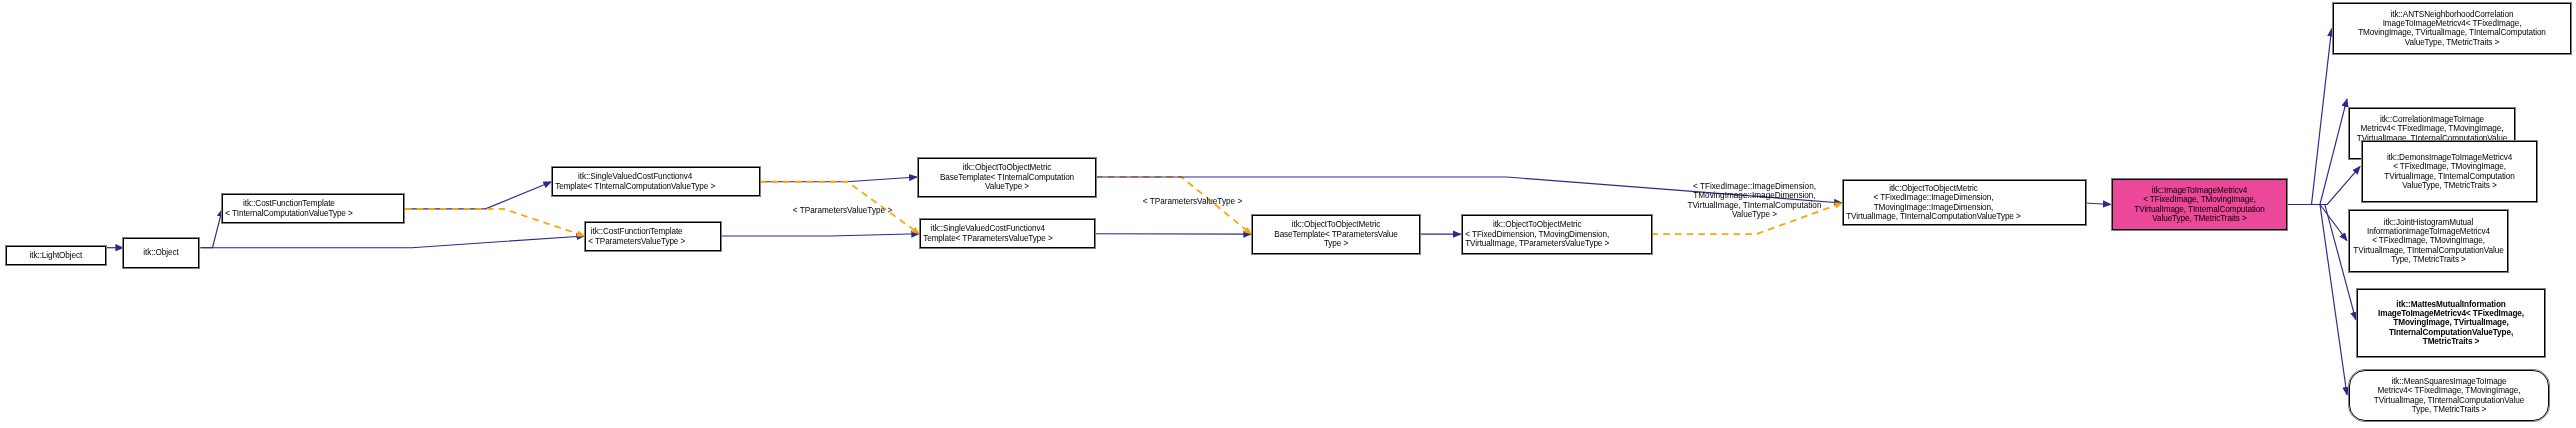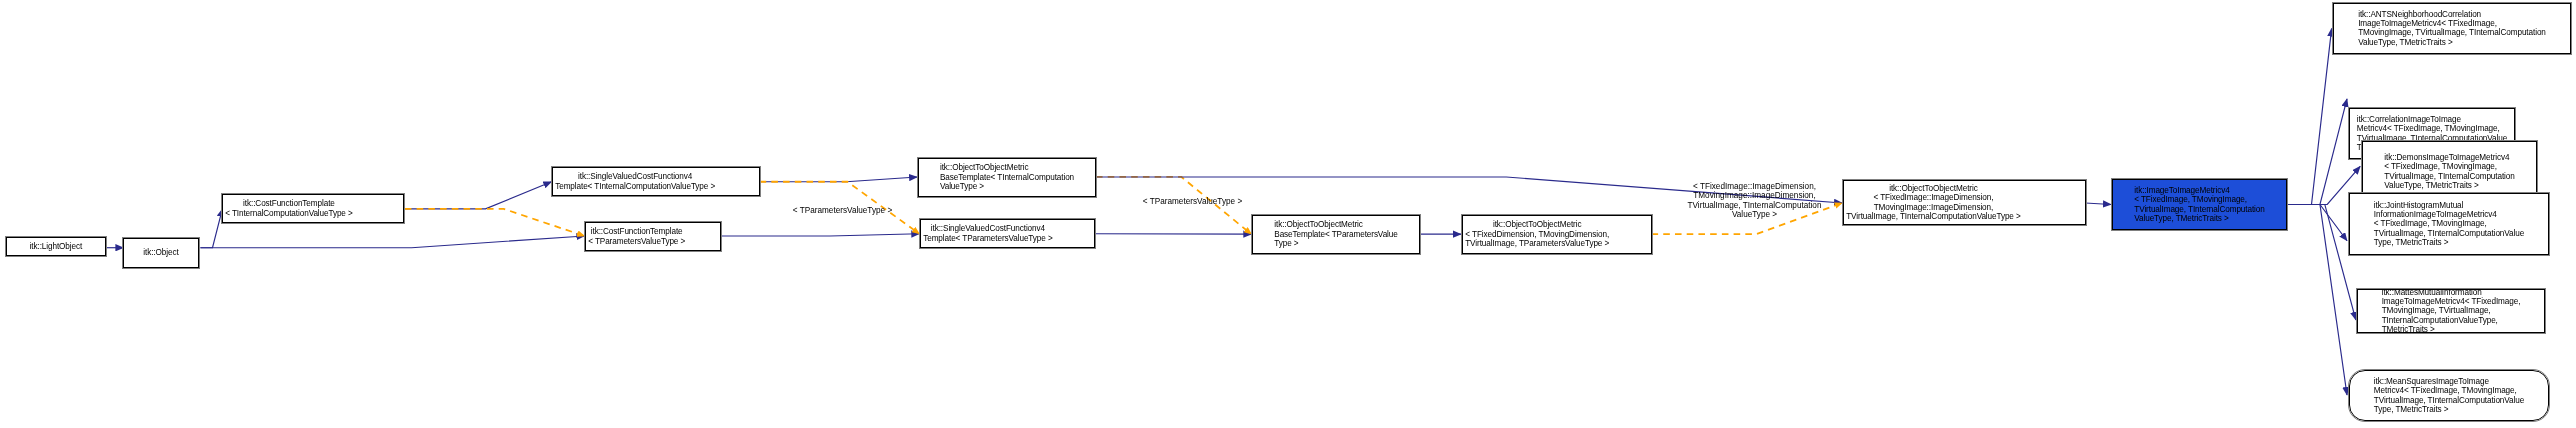--- a/index.html
+++ b/index.html
@@ -26,31 +26,31 @@
   .node {
     position: absolute;
     box-sizing: border-box;
     background: #ffffff;
     border: 0.7px solid #000000;
     outline: 0.7px solid #808080;
     outline-offset: 0px;
     display: flex;
     align-items: center;
     justify-content: center;
-    text-align: left;
+    text-align: center;
     color: #000000;
     font-size: 8.2px;
     line-height: 1.14;
     letter-spacing: -0.1px;
     white-space: pre-line;
     padding: 0.7px 2.2px;
     z-index: 5;
   }
   .node.current {
-    background: #1d4ed8;
+    background: #ec4899;
   }
   .node.leftalign {
     text-align: center;
     justify-content: flex-start;
   }
   .edge-label {
     position: absolute;
     color: #000000;
     font-size: 8.2px;
     line-height: 1.14;
@@ -90,21 +90,21 @@
         <path d="M2844,277 L2879,279" fill="none" stroke="#2a2a8c" stroke-width="1.6" marker-end="url(#arrow-inh)"></path>
         <path d="M3119,279 L3152.55,279 L3180,39" fill="none" stroke="#2a2a8c" stroke-width="1.6" marker-end="url(#arrow-inh)"></path>
         <path d="M3119,279 L3164.1,279 L3201,135" fill="none" stroke="#2a2a8c" stroke-width="1.6" marker-end="url(#arrow-inh)"></path>
         <path d="M3119,279 L3174,279 L3219,227" fill="none" stroke="#2a2a8c" stroke-width="1.6" marker-end="url(#arrow-inh)"></path>
         <path d="M3119,279 L3164.1,279 L3201,328.5" fill="none" stroke="#2a2a8c" stroke-width="1.6" marker-end="url(#arrow-inh)"></path>
         <path d="M3119,279 L3170.7,279 L3213,436.5" fill="none" stroke="#2a2a8c" stroke-width="1.6" marker-end="url(#arrow-inh)"></path>
         <path d="M3119,279 L3164.1,279 L3201,539" fill="none" stroke="#2a2a8c" stroke-width="1.6" marker-end="url(#arrow-inh)"></path>
       </g>
   </svg>
   <div id="nodes-layer">
-      <div class="node" style="left: 5.9px; top: 237px; width: 100px; height: 19px;">itk::LightObject</div>
+      <div class="node" style="left: 5.9px; top: 246px; width: 100px; height: 19px;">itk::LightObject</div>
       <div class="node" style="left: 123px; top: 238px; width: 76px; height: 30px;">itk::Object</div>
       <div class="node leftalign" style="left: 222px; top: 194px; width: 182px; height: 29px;">itk::CostFunctionTemplate
 &lt; TInternalComputationValueType &gt;</div>
       <div class="node leftalign" style="left: 585px; top: 222px; width: 136px; height: 29px;">itk::CostFunctionTemplate
 &lt; TParametersValueType &gt;</div>
       <div class="node leftalign" style="left: 552px; top: 167px; width: 208px; height: 29px;">itk::SingleValuedCostFunctionv4
 Template&lt; TInternalComputationValueType &gt;</div>
       <div class="node leftalign" style="left: 920px; top: 219px; width: 175px; height: 29px;">itk::SingleValuedCostFunctionv4
 Template&lt; TParametersValueType &gt;</div>
       <div class="node" style="left: 918px; top: 158px; width: 178px; height: 39px;">itk::ObjectToObjectMetric
@@ -129,26 +129,26 @@
  TMovingImage, TVirtualImage, TInternalComputation
 ValueType, TMetricTraits &gt;</div>
       <div class="node" style="left: 2349px; top: 73px; width: 166px; height: 51px; margin-top: 35px;">itk::CorrelationImageToImage
 Metricv4&lt; TFixedImage, TMovingImage,
  TVirtualImage, TInternalComputationValue
 Type, TMetricTraits &gt;</div>
       <div class="node" style="left: 2362px; top: 141px; width: 175px; height: 61px;">itk::DemonsImageToImageMetricv4
 &lt; TFixedImage, TMovingImage,
  TVirtualImage, TInternalComputation
 ValueType, TMetricTraits &gt;</div>
-      <div class="node" style="left: 2349px; top: 193px; width: 200px; height: 62px;">itk::JointHistogramMutual
+      <div class="node" style="left: 2349px; top: 210px; width: 159px; height: 62px;">itk::JointHistogramMutual
 InformationImageToImageMetricv4
 &lt; TFixedImage, TMovingImage,
  TVirtualImage, TInternalComputationValue
 Type, TMetricTraits &gt;</div>
-      <div class="node" style="left: 2357px; top: 289px; width: 188px; height: 44px;">itk::MattesMutualInformation
+      <div class="node" style="left: 2357px; top: 289px; width: 188px; height: 68px; font-weight: bold;">itk::MattesMutualInformation
 ImageToImageMetricv4&lt; TFixedImage,
  TMovingImage, TVirtualImage,
  TInternalComputationValueType,
  TMetricTraits &gt;</div>
       <div class="node" style="left: 2349px; top: 370px; width: 200px; height: 51px; border-radius: 16px;">itk::MeanSquaresImageToImage
 Metricv4&lt; TFixedImage, TMovingImage,
  TVirtualImage, TInternalComputationValue
 Type, TMetricTraits &gt;</div>
     </div>
   <div id="edge-labels-layer">

